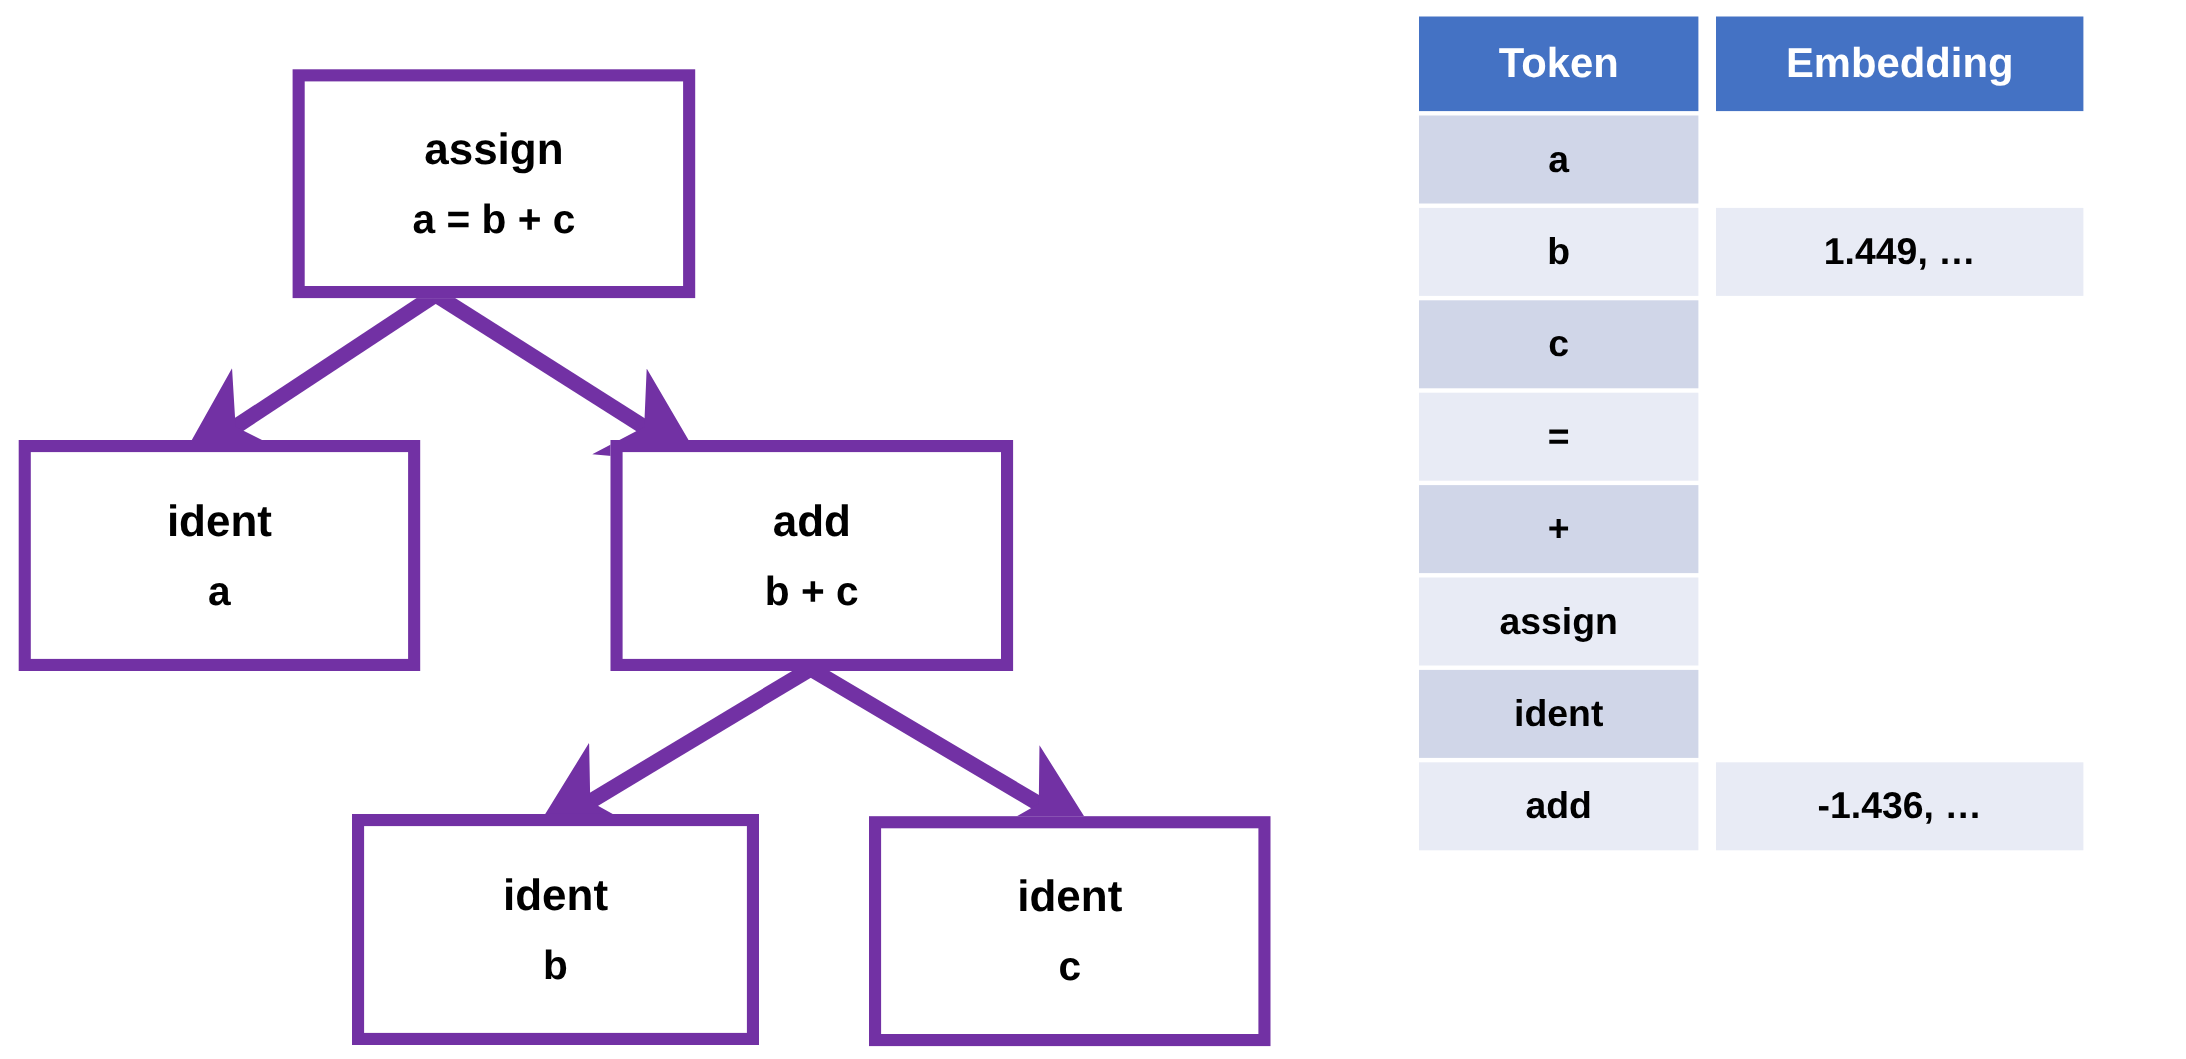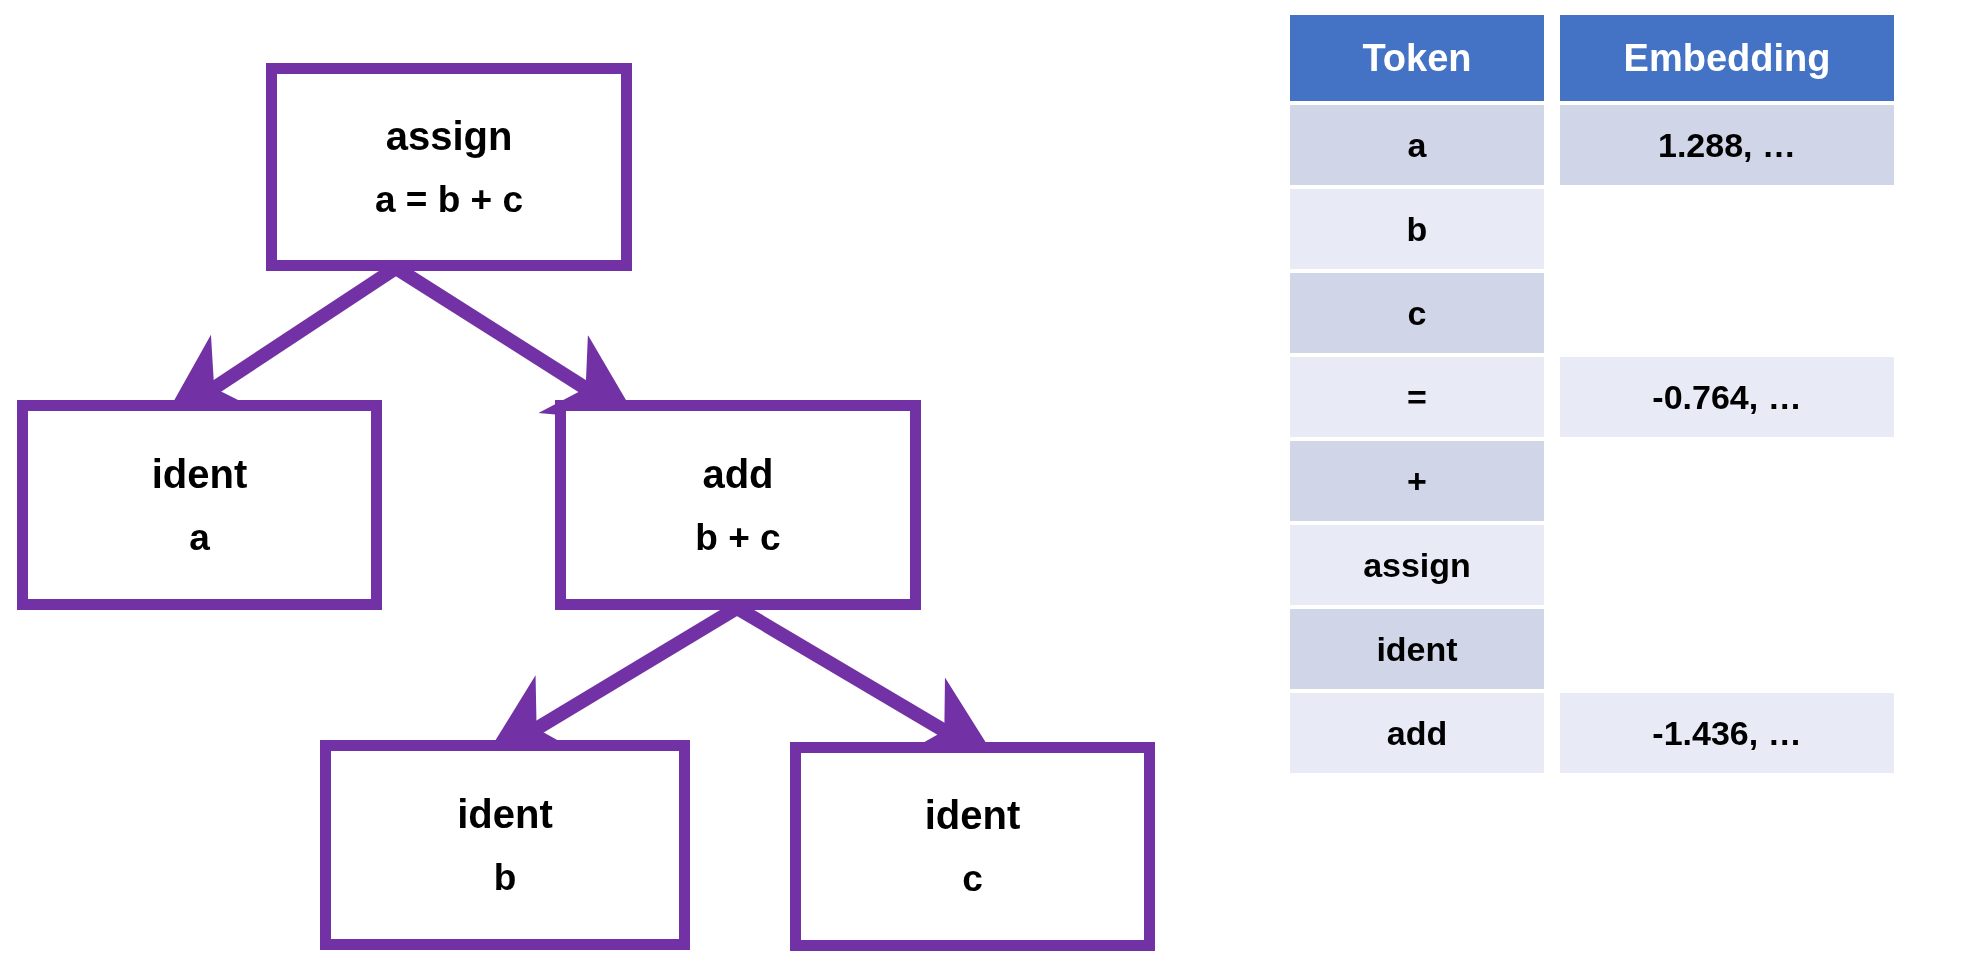--- a/index.html
+++ b/index.html
@@ -139,34 +139,33 @@
 
 <div id="embedding-table">
 
   <div class="tbl-row tbl-head">
     <div class="tbl-cell col-token">Token</div>
     <div class="tbl-cell col-embedding">Embedding</div>
   </div>
 
   <div class="tbl-row tbl-body-row odd">
     <div class="tbl-cell col-token">a</div>
-    <div class="tbl-cell col-embedding">1.288, …</div>
   </div>
 
   <div class="tbl-row tbl-body-row even">
     <div class="tbl-cell col-token">b</div>
+    <div class="tbl-cell col-embedding">1.449, …</div>
   </div>
 
   <div class="tbl-row tbl-body-row odd">
     <div class="tbl-cell col-token">c</div>
   </div>
 
   <div class="tbl-row tbl-body-row even">
     <div class="tbl-cell col-token">=</div>
-    <div class="tbl-cell col-embedding">-0.764, …</div>
   </div>
 
   <div class="tbl-row tbl-body-row odd">
     <div class="tbl-cell col-token">+</div>
   </div>
 
   <div class="tbl-row tbl-body-row even">
     <div class="tbl-cell col-token">assign</div>
   </div>
 

